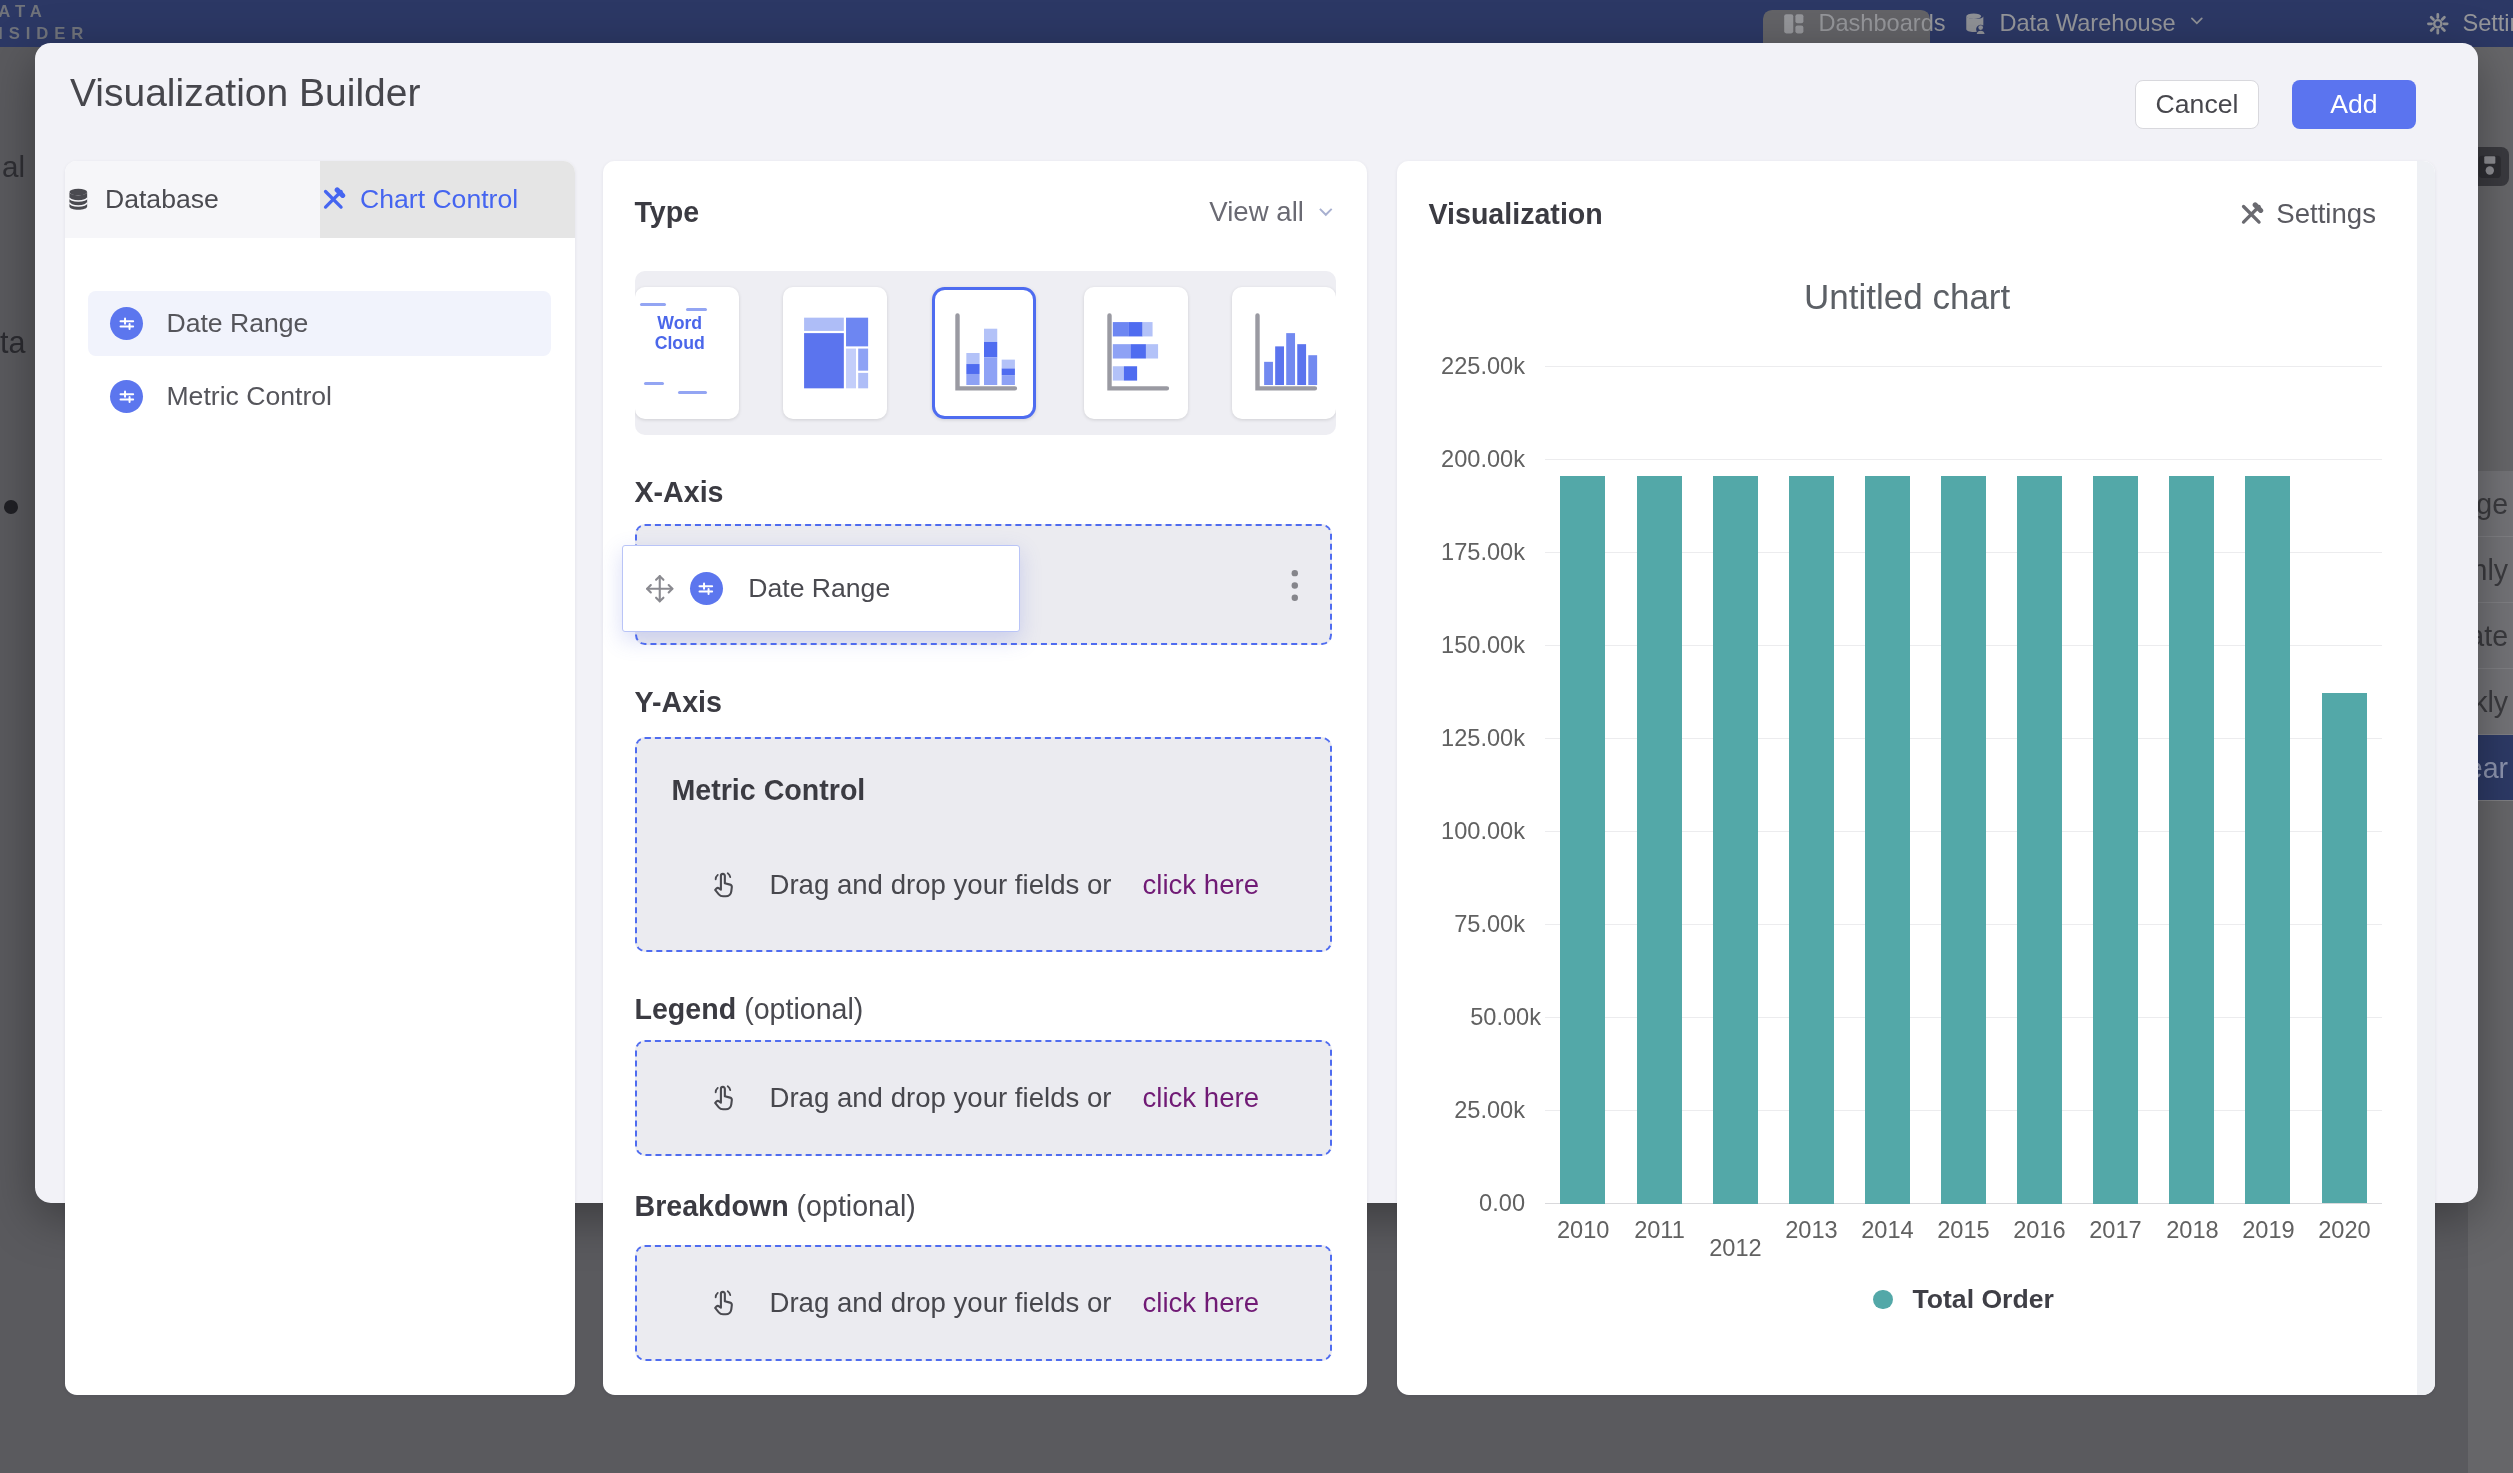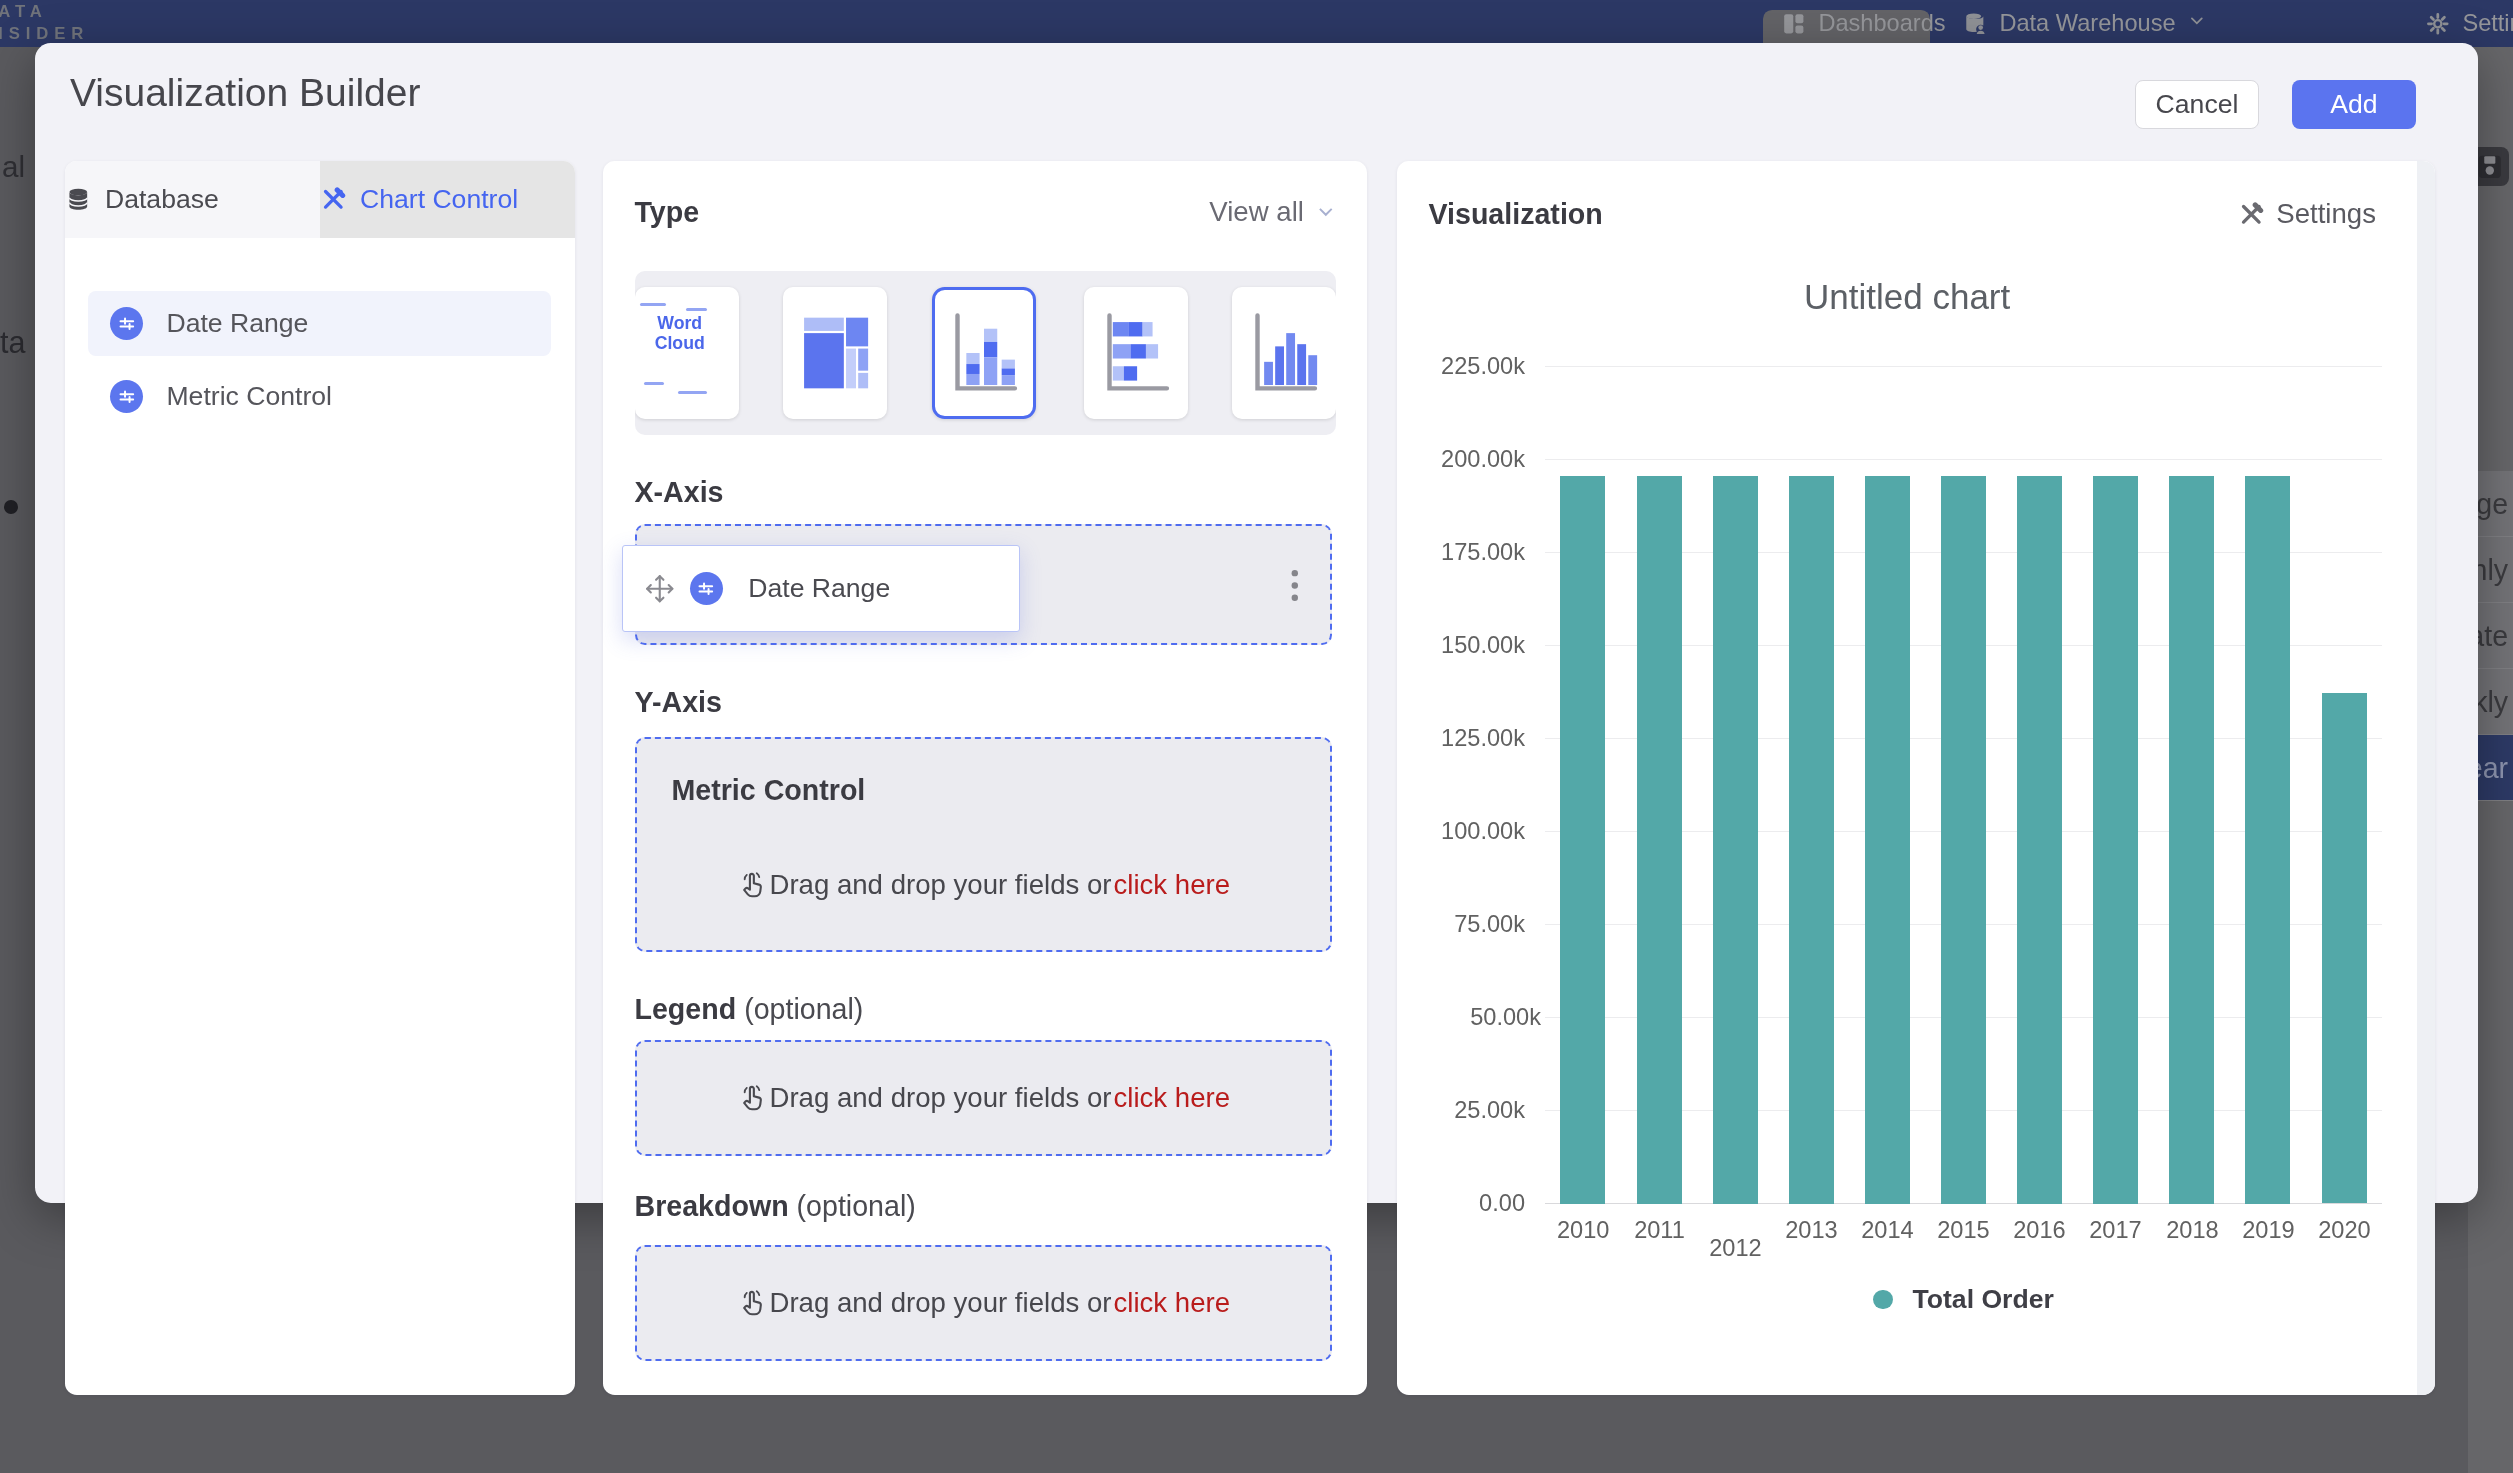--- a/index.html
+++ b/index.html
@@ -68,23 +68,23 @@
   .wc-dash{position:absolute;height:3px;border-radius:2px;background:#93a5f3;}
 
   .dropzone{position:absolute;left:31.5px;width:697px;border:2px dashed #4f6cf0;border-radius:9.9px;background:#ebebf0;box-sizing:border-box;}
   .dz-x{top:363px;height:121px;}
   .dz-y{top:576px;height:215px;}
   .dz-legend{top:879px;height:116px;}
   .dz-break{top:1084px;height:116px;}
   .ghost{position:absolute;left:74px;top:50%;transform:translateY(-50%);font-size:31.5px;font-weight:700;color:#d4d4de;}
   .kebab{position:absolute;right:19.7px;top:50%;transform:translateY(-50%);width:29.6px;height:41px;cursor:pointer;}
   .dz-title{position:absolute;left:35px;top:35px;font-size:28.6px;font-weight:700;color:#3b3b42;}
-  .drop-row{position:absolute;left:0;width:100%;display:flex;align-items:center;justify-content:center;gap:2px;font-size:27.6px;color:#47474d;}
+  .drop-row{position:absolute;left:0;width:100%;display:flex;align-items:center;justify-content:center;gap:31px;font-size:27.6px;color:#47474d;}
   .drop-row svg{width:31.5px;height:31.5px;}
-  .drop-link{color:#b91c1c;cursor:pointer;}
+  .drop-link{color:#701a75;cursor:pointer;}
   .dz-y .drop-row{top:130px;}
   .dz-legend .drop-row,.dz-break .drop-row{top:50%;transform:translateY(-50%);}
 
   .chip{position:absolute;left:18.7px;top:384px;width:396px;height:85px;background:#fff;border:1.5px solid #b9c4f7;border-radius:3px;
         box-shadow:0 7.9px 21.7px rgba(80,100,220,.22);display:flex;align-items:center;cursor:grab;}
   .chip .move{margin-left:21.7px;width:31.5px;height:31.5px;}
   .chip .sl-circle{margin-left:13.8px;}
   .chip-label{margin-left:25.6px;font-size:26.6px;color:#4a4a50;}
 
   

